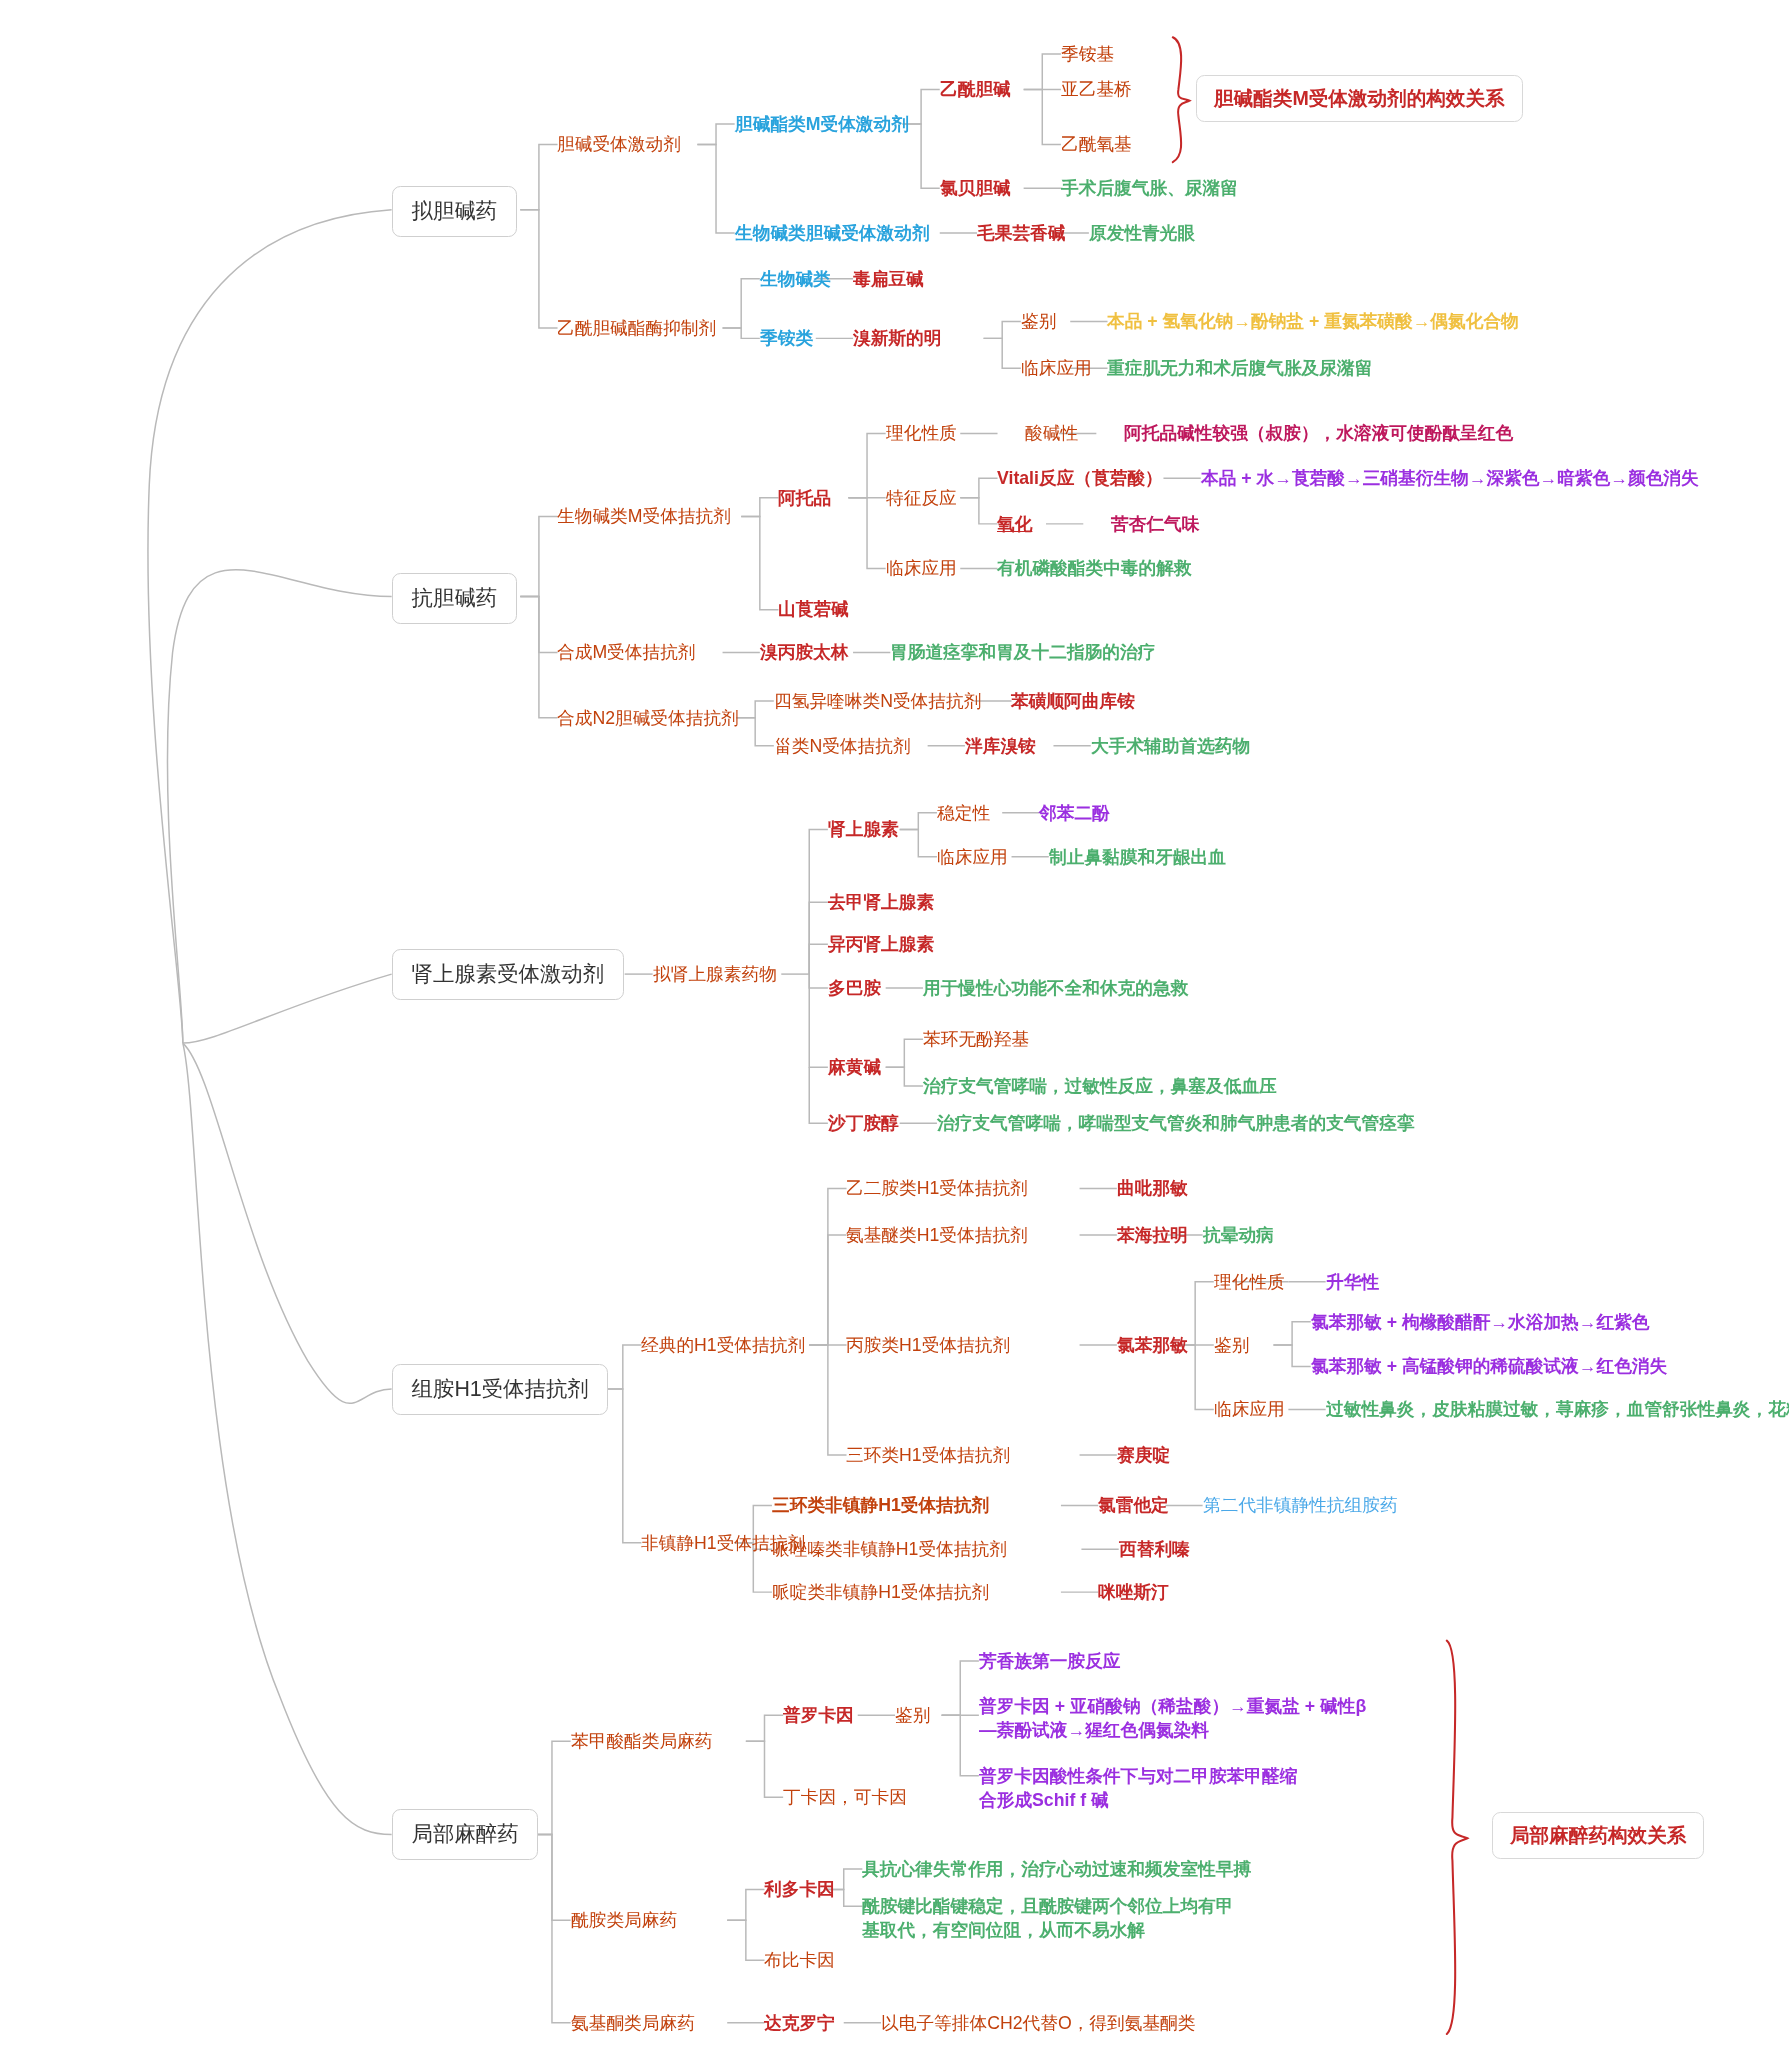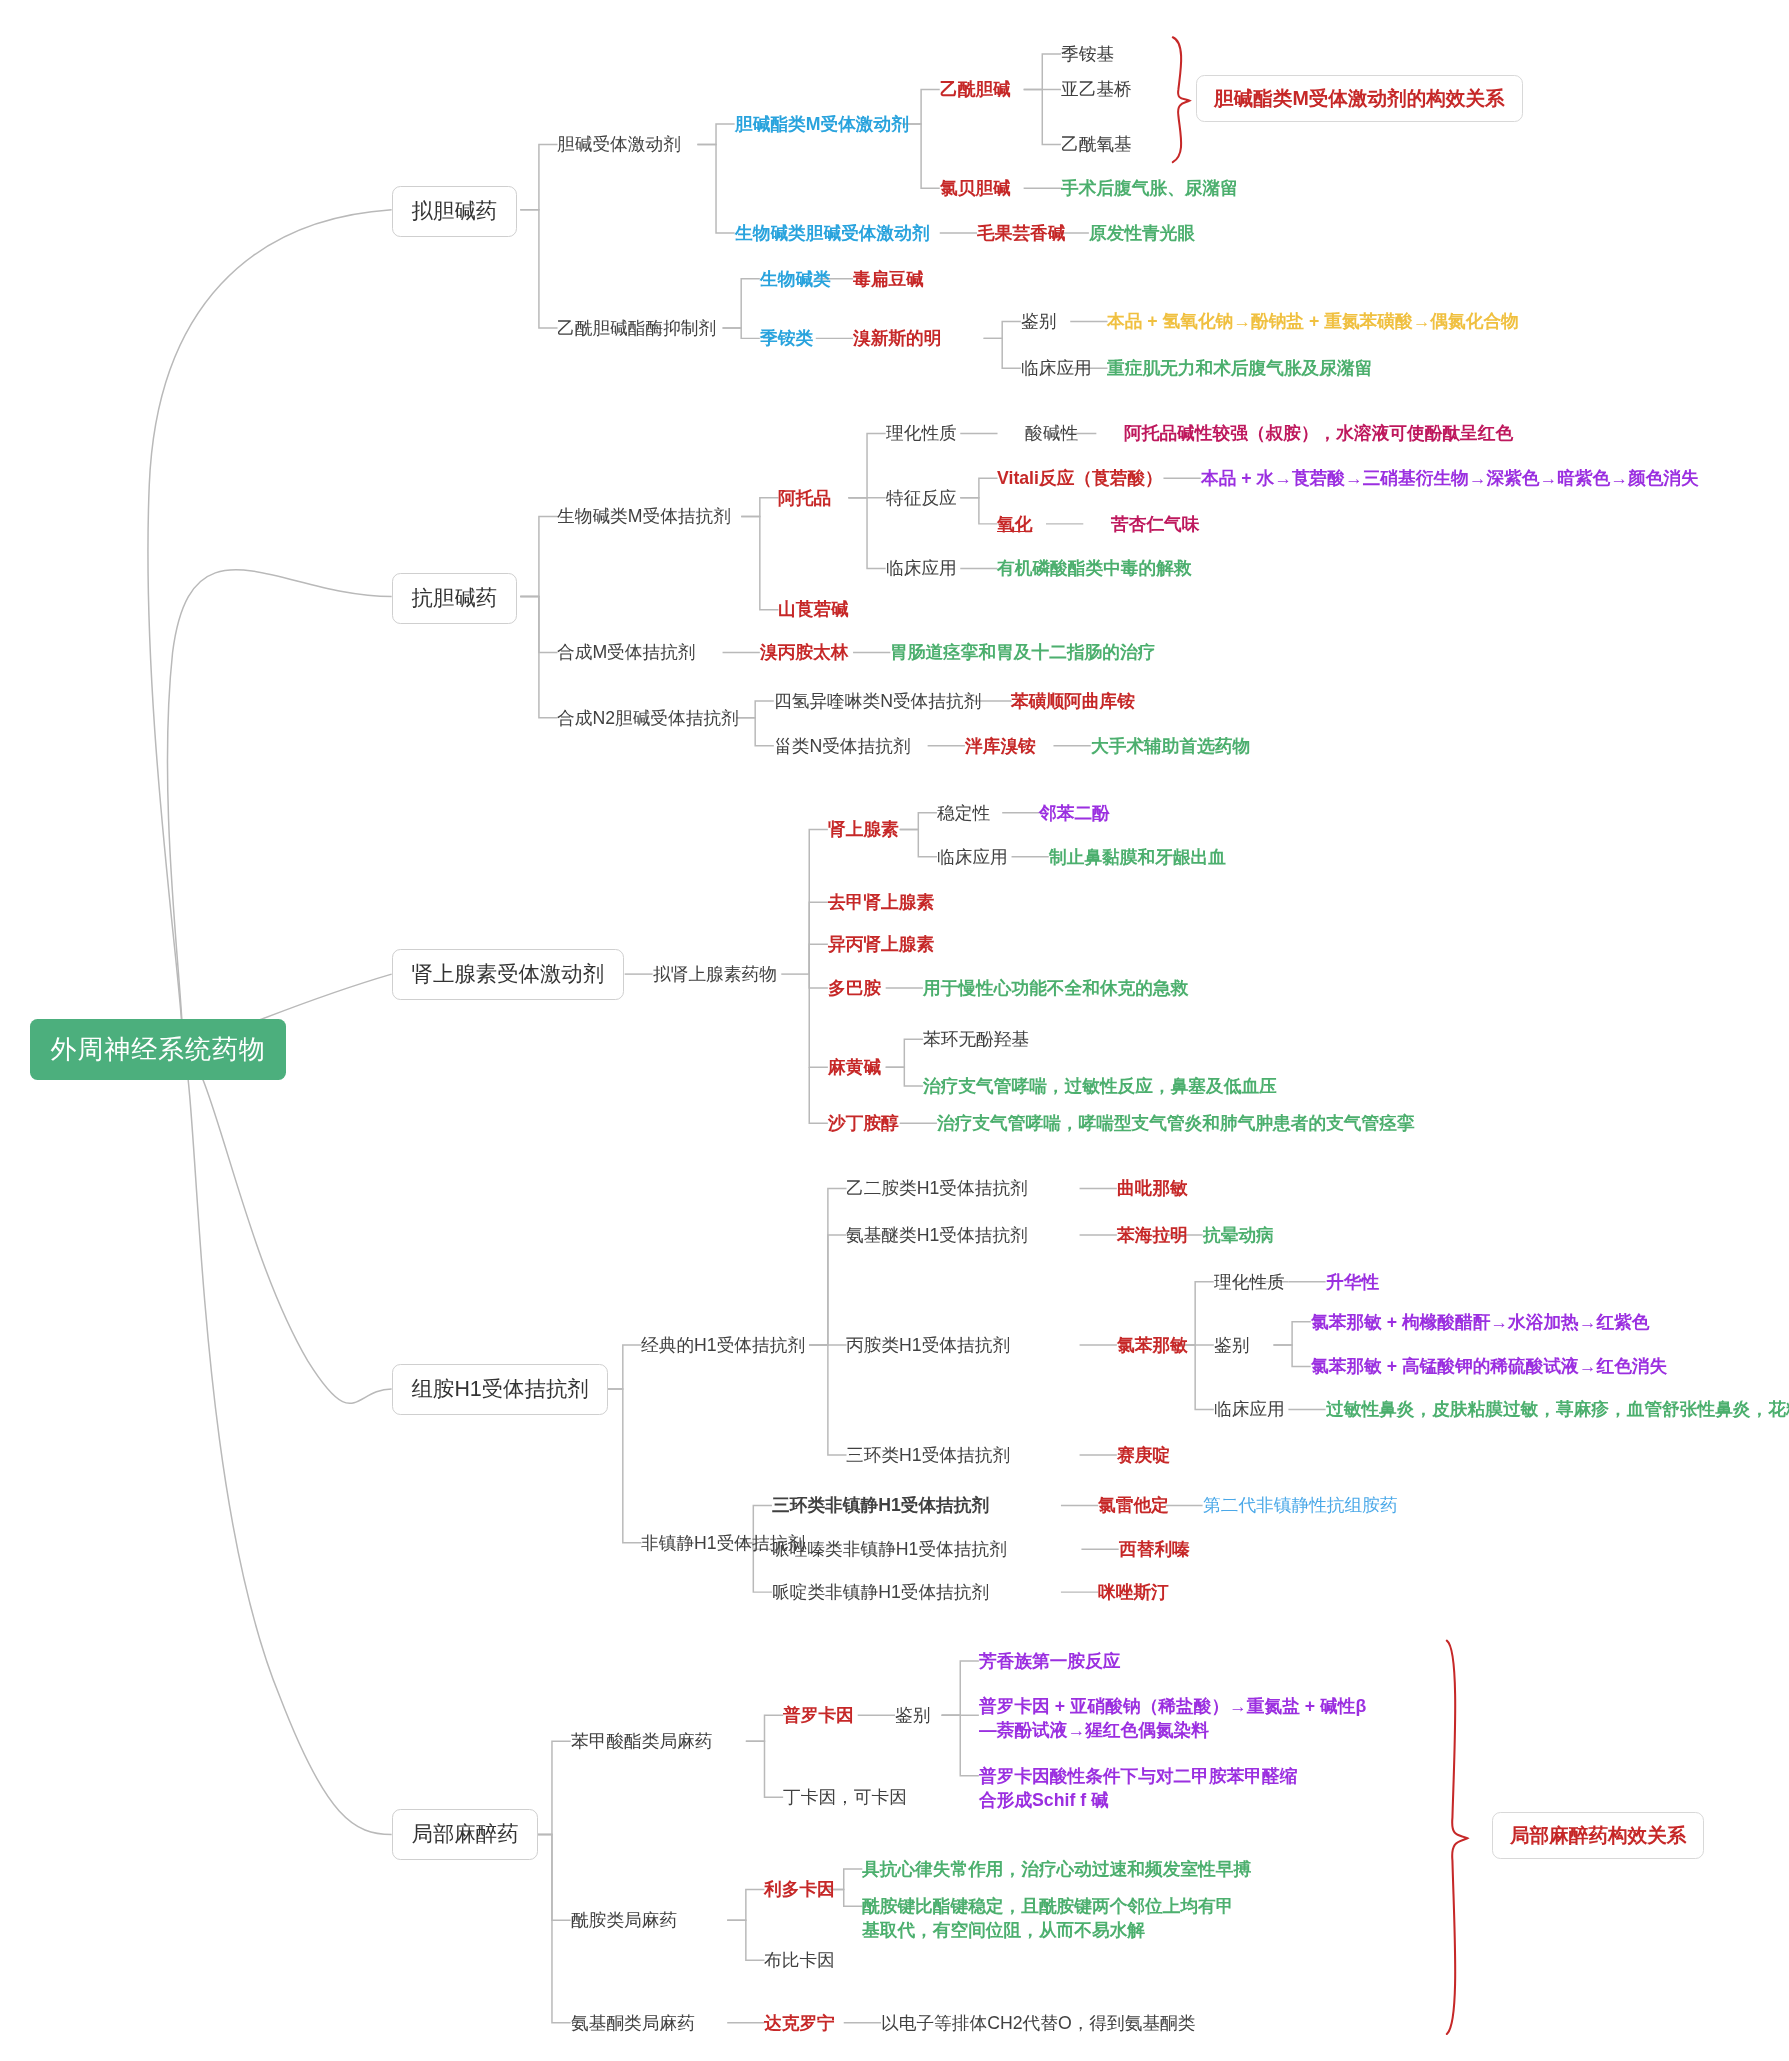--- a/index.html
+++ b/index.html
@@ -22,21 +22,21 @@
   .box{
     border:0.9px solid #cfcfcf;border-radius:8.4px;background:#fff;
     padding:10.3px 18.6px;font-size:21.4px;color:#333;
   }
   
   .note{
     border:0.9px solid #d8d8d8;border-radius:8.4px;background:#fff;
     padding:9.3px 17px;font-size:19.6px;color:#c62828;font-weight:bold;
   }
 
-  .c-dark{color:#404040;}
+  .c-dark{color:#c2410c;}
   .c-red{color:#c62828;font-weight:bold;}
   .c-blue{color:#29a3dd;font-weight:bold;}
   .c-green{color:#4caf6e;font-weight:bold;}
   .c-orange{color:#f0c040;font-weight:bold;}
   .c-purple{color:#9b2fe0;font-weight:bold;}
   .c-purple-lt{color:#be185d;margin-left:28px;}
   .c-ltblue{color:#4aa8e8;}
   .b{font-weight:bold;}
   .wrap{white-space:normal;}
 </style>
@@ -183,23 +183,20 @@
       <path d="M780 2170 L 820 2170"></path>
       <path d="M905 2170 L 945 2170"></path>
     </g>
 
     <g fill="none" stroke="#c62828" stroke-width="2.2" stroke-linecap="round">
       <path d="M1258 40 C 1272 46, 1266 78, 1264 96 C 1262 108, 1270 105, 1276 108 C 1270 111, 1262 110, 1264 124 C 1266 144, 1272 166, 1258 174"></path>
       <path d="M1552 1760 C 1566 1770, 1560 1880, 1558 1950 C 1556 1972, 1566 1968, 1574 1972 C 1566 1976, 1556 1974, 1558 1996 C 1560 2070, 1566 2170, 1552 2182"></path>
     </g>
   </svg>
 
-  <div class="node" style="left:30px;top:1019px;">
-    <div class="root">外周神经系统药物</div>
-  </div>
 
   <div class="node" style="left:392px;top:186px;">
     <div class="box">拟胆碱药</div>
   </div>
   <div class="node" style="left:392px;top:573px;">
     <div class="box">抗胆碱药</div>
   </div>
   <div class="node" style="left:392px;top:949px;">
     <div class="box">肾上腺素受体激动剂</div>
   </div>

